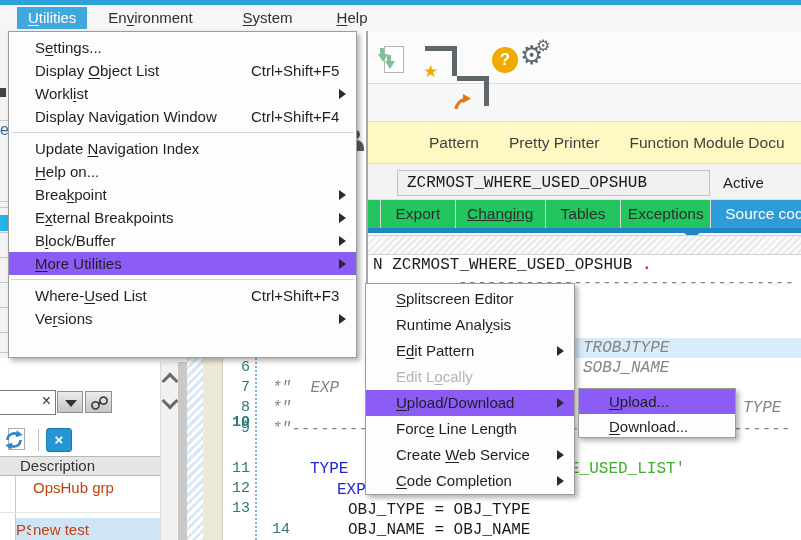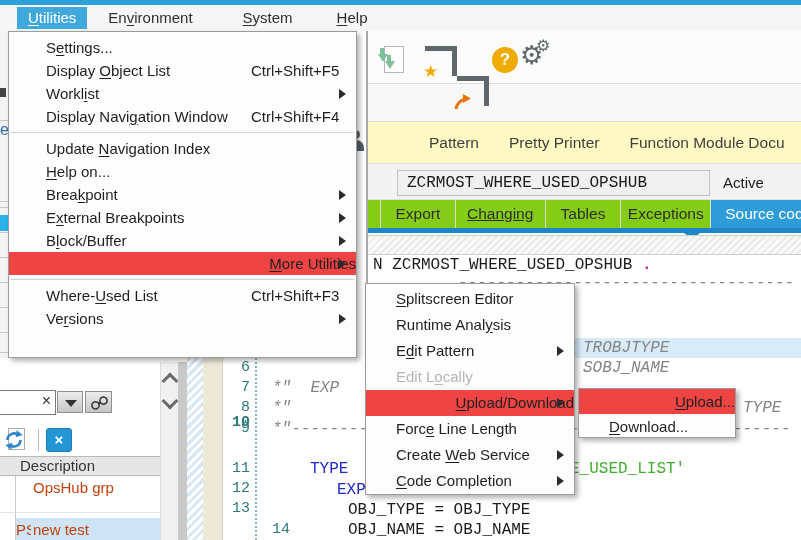--- a/index.html
+++ b/index.html
@@ -11,21 +11,21 @@
            display:flex;align-items:center;}
   .mb-item{height:22px;line-height:22px;padding:0 11px;color:#2e2e2e;}
   .mb-item.sel{background:#41a8de;color:#fff;}
   .u{text-decoration:underline;text-underline-offset:2px;}
   
   .band{position:absolute;left:367px;width:434px;}
   #iconrow{top:31px;height:52px;background:#fbfbfb;}
   #titlerow{top:83px;height:38px;background:#f8f8f8;border-top:1px solid #dcdcdc;}
   #appbar{top:121px;height:42px;background:#fef9c3;border-top:1px solid #dcdcdc;display:flex;align-items:center;}
   #objrow{top:163px;height:36px;background:#f3f3f3;border-top:1px solid #e0e0e0;}
-  #tabrow{top:199px;height:29px;background:#84cc16;border-top:1px solid #e0e0e0;display:flex;}
+  #tabrow{top:199px;height:29px;background:#22c55e;border-top:1px solid #e0e0e0;display:flex;}
   #tabline{position:absolute;left:367px;top:228px;width:434px;height:5px;background:#1f86c7;}
   #tabnotch{position:absolute;left:684px;top:233px;width:0;height:0;
             border-left:8px solid transparent;border-right:8px solid transparent;border-bottom:6px solid #1f86c7;
             transform:rotate(180deg);}
   #paneborder{position:absolute;left:366px;top:31px;width:2px;height:252px;background:#a8a8a8;}
   #hatchband{position:absolute;left:368px;top:235px;width:433px;height:18px;
              background:repeating-linear-gradient(135deg,#e9e9e9 0 2px,#fafafa 2px 5px);
              border-top:1px solid #cfcfcf;border-bottom:1px solid #cfcfcf;}
   
   .tbico{position:absolute;top:46px;}
@@ -105,22 +105,22 @@
   .chev{position:absolute;left:164px;width:9px;height:9px;border-left:3px solid #6a6a6a;border-bottom:3px solid #6a6a6a;}
   #chup{top:375px;transform:rotate(135deg);}
   #chdn{top:395px;transform:rotate(-45deg);}
   #sbthumb{position:absolute;left:178px;top:362px;width:9px;height:178px;background:#c9c9c9;}
   #splitter{position:absolute;left:187px;top:358px;width:16px;height:182px;
             background:repeating-linear-gradient(135deg,#d9e8f5 0 3px,#ffffff 3px 6px);}
   
   .menu{position:absolute;background:#fdfdfd;border:1px solid #9c9c9c;box-shadow:3px 3px 5px rgba(0,0,0,.3);
         box-sizing:border-box;}
   #menu-utils{left:8px;top:31px;width:349px;height:327px;padding-top:4px;}
-  .mi{position:relative;height:23px;line-height:23px;padding-left:37px;color:#1f1f1f;white-space:nowrap;}
-  .mi.hl{background:#ef4444;text-align:right;}
+  .mi{position:relative;height:23px;line-height:23px;padding-left:26px;color:#1f1f1f;white-space:nowrap;}
+  .mi.hl{background:#8b5cf6;}
   .mi.dis{color:#b4b4b4;}
   .mi .sc{position:absolute;left:242px;top:0;}
   .ar{position:absolute;right:10px;top:7px;width:0;height:0;border-left:7px solid #2a2a2a;
       border-top:5px solid transparent;border-bottom:5px solid transparent;}
   .msep{height:9px;position:relative;}
   .msep::after{content:"";position:absolute;left:2px;right:2px;top:4px;height:1px;background:#d4d4d4;}
   #menu-more{left:365px;top:283px;width:210px;height:212px;padding-top:2px;}
   #menu-more .mi{height:26px;line-height:26px;padding-left:30px;}
   #menu-more .ar{top:8px;}
   #menu-upl{left:578px;top:388px;width:158px;height:50px;}

